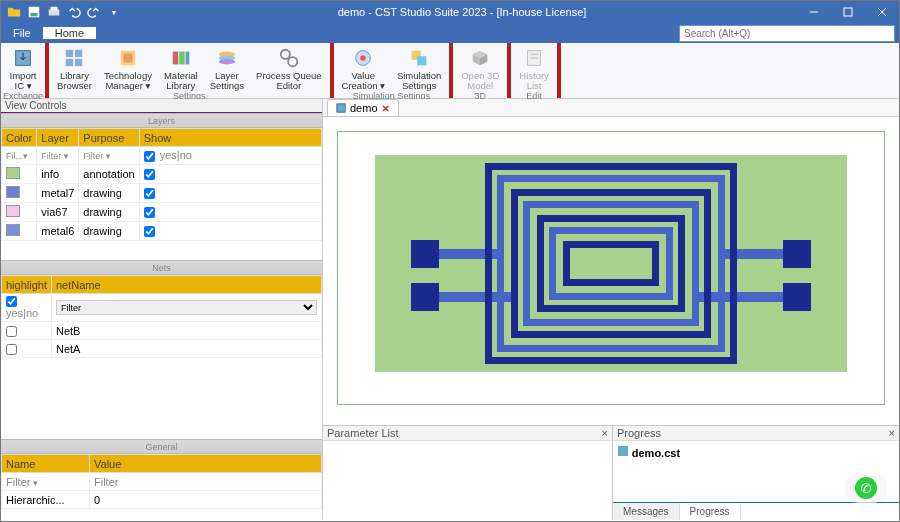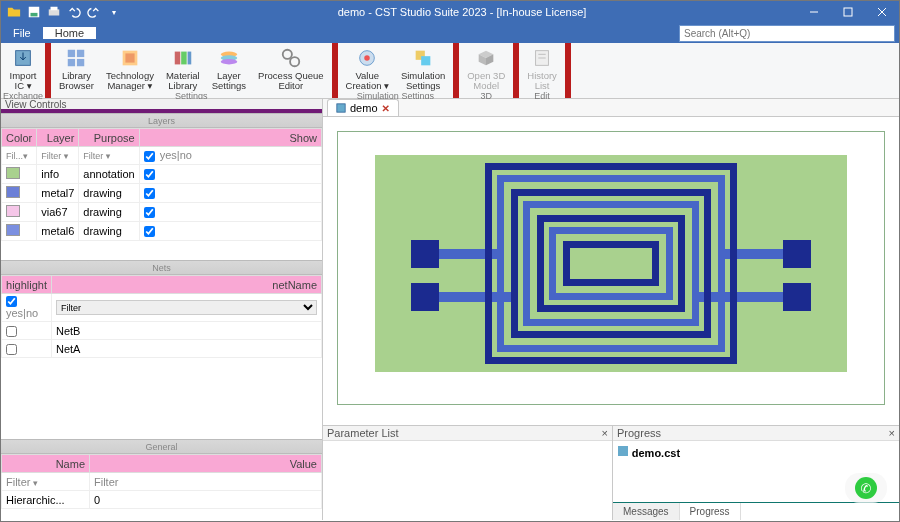--- a/index.html
+++ b/index.html
@@ -10,33 +10,33 @@
 .tb-title{flex:1;text-align:center;font-size:11px}
 .tb-winbtns{display:flex}
 .winbtn{width:34px;height:22px;display:flex;align-items:center;justify-content:center;color:#fff}
 .winbtn svg{width:10px;height:10px}
 .menubar{height:20px;background:#3e6db5;display:flex;align-items:center}
 .menutab{padding:0 12px;display:flex;align-items:center;color:#fff;font-size:11px}
 .menutab.active{background:#fff;color:#333}
 .search-wrap{margin-left:auto;width:220px;padding:1px 4px 1px 0}
 .search-input{width:100%;height:17px;border:1px solid #6a93cc;padding:0 4px;font-size:10px;background:#fff}
 .ribbon{height:56px;background:#f6f7f8;border-bottom:1px solid #c8c8c8;display:flex;align-items:stretch}
-.rgroup{border-right:6px solid #b91c1c;display:flex;flex-direction:column;align-items:center;padding:2px 2px 0}
+.rgroup{border-right:4px solid #b91c1c;display:flex;flex-direction:column;align-items:center;padding:2px 2px 0}
 .rbtns{display:flex;flex:1}
 .rbtn{display:flex;flex-direction:column;align-items:center;justify-content:flex-start;padding:2px 6px 0;min-width:40px}
 .rbtn .ico{width:22px;height:22px;margin-bottom:2px}
 .rbtn .lbl{font-size:9.5px;line-height:10px;text-align:center;color:#333}
 .rgroup-lbl{font-size:9px;color:#777;text-align:center;padding:0 0 1px}
 .rbtn.dis .lbl{color:#aaa}
 .body-wrap{display:flex;height:421px}
 .left-pane{width:322px;border-right:1px solid #c8c8c8;display:flex;flex-direction:column}
-.pane-title{height:14px;background:#f1f1f1;border-bottom:4px solid #701a75;font-size:10px;padding:0 4px;display:flex;align-items:center;color:#555}
+.pane-title{height:14px;background:#f1f1f1;border-bottom:1px solid #701a75;font-size:10px;padding:0 4px;display:flex;align-items:center;color:#555}
 .section-hdr{height:15px;background:linear-gradient(#d8d8d8,#cfcfcf);border-top:1px solid #bbb;border-bottom:1px solid #bbb;text-align:center;font-size:9px;color:#888;display:flex;align-items:center;justify-content:center}
 .layers-tbl,.nets-tbl,.gen-tbl{width:100%;border-collapse:collapse;font-size:10px}
-.layers-tbl th,.nets-tbl th,.gen-tbl th{background:#f9a8d4;border:1px solid #ddd;font-weight:normal;padding:2px 4px;text-align:right;color:#444;height:18px}
+.layers-tbl th,.nets-tbl th,.gen-tbl th{background:#eab308;border:1px solid #ddd;font-weight:normal;padding:2px 4px;text-align:left;color:#444;height:18px}
 .layers-tbl td,.nets-tbl td,.gen-tbl td{border:1px solid #eee;padding:2px 4px;height:18px}
 .filter-row td{font-size:9px;color:#888}
 .colorswatch{width:14px;height:12px;border:1px solid #999;display:inline-block}
 .flex-spacer{flex:1}
 .layers-box{height:132px;overflow:hidden}
 .nets-box{height:120px;overflow:hidden}
 .gen-box{height:66px;overflow:hidden}
 .right-pane{flex:1;display:flex;flex-direction:column}
 .tab-strip{height:18px;border-bottom:1px solid #c8c8c8;display:flex;align-items:stretch;padding-left:4px;background:#f7f7f7}
 .doc-tab{display:flex;align-items:center;gap:4px;padding:0 8px;border:1px solid #c8c8c8;border-bottom:none;background:#fff;font-size:10px;border-radius:3px 3px 0 0}

